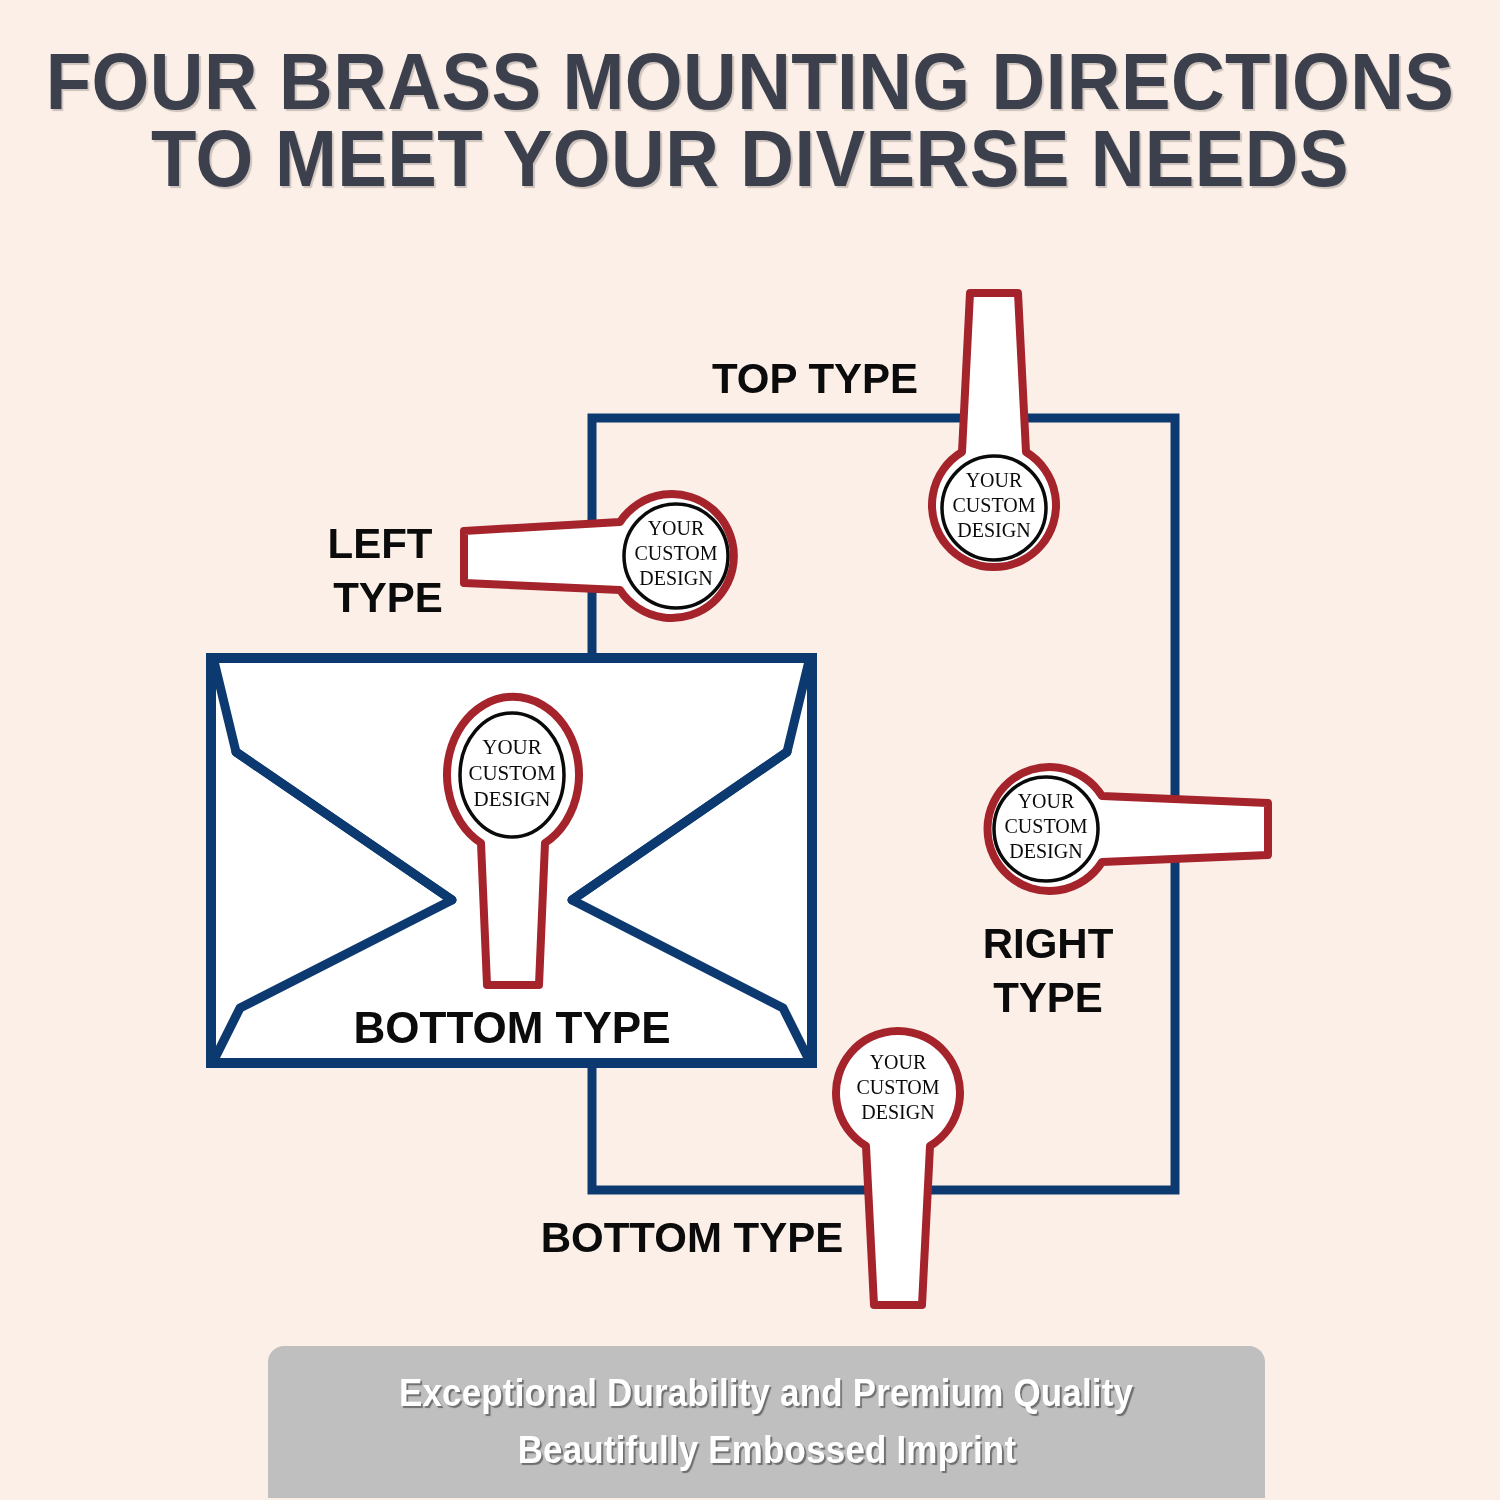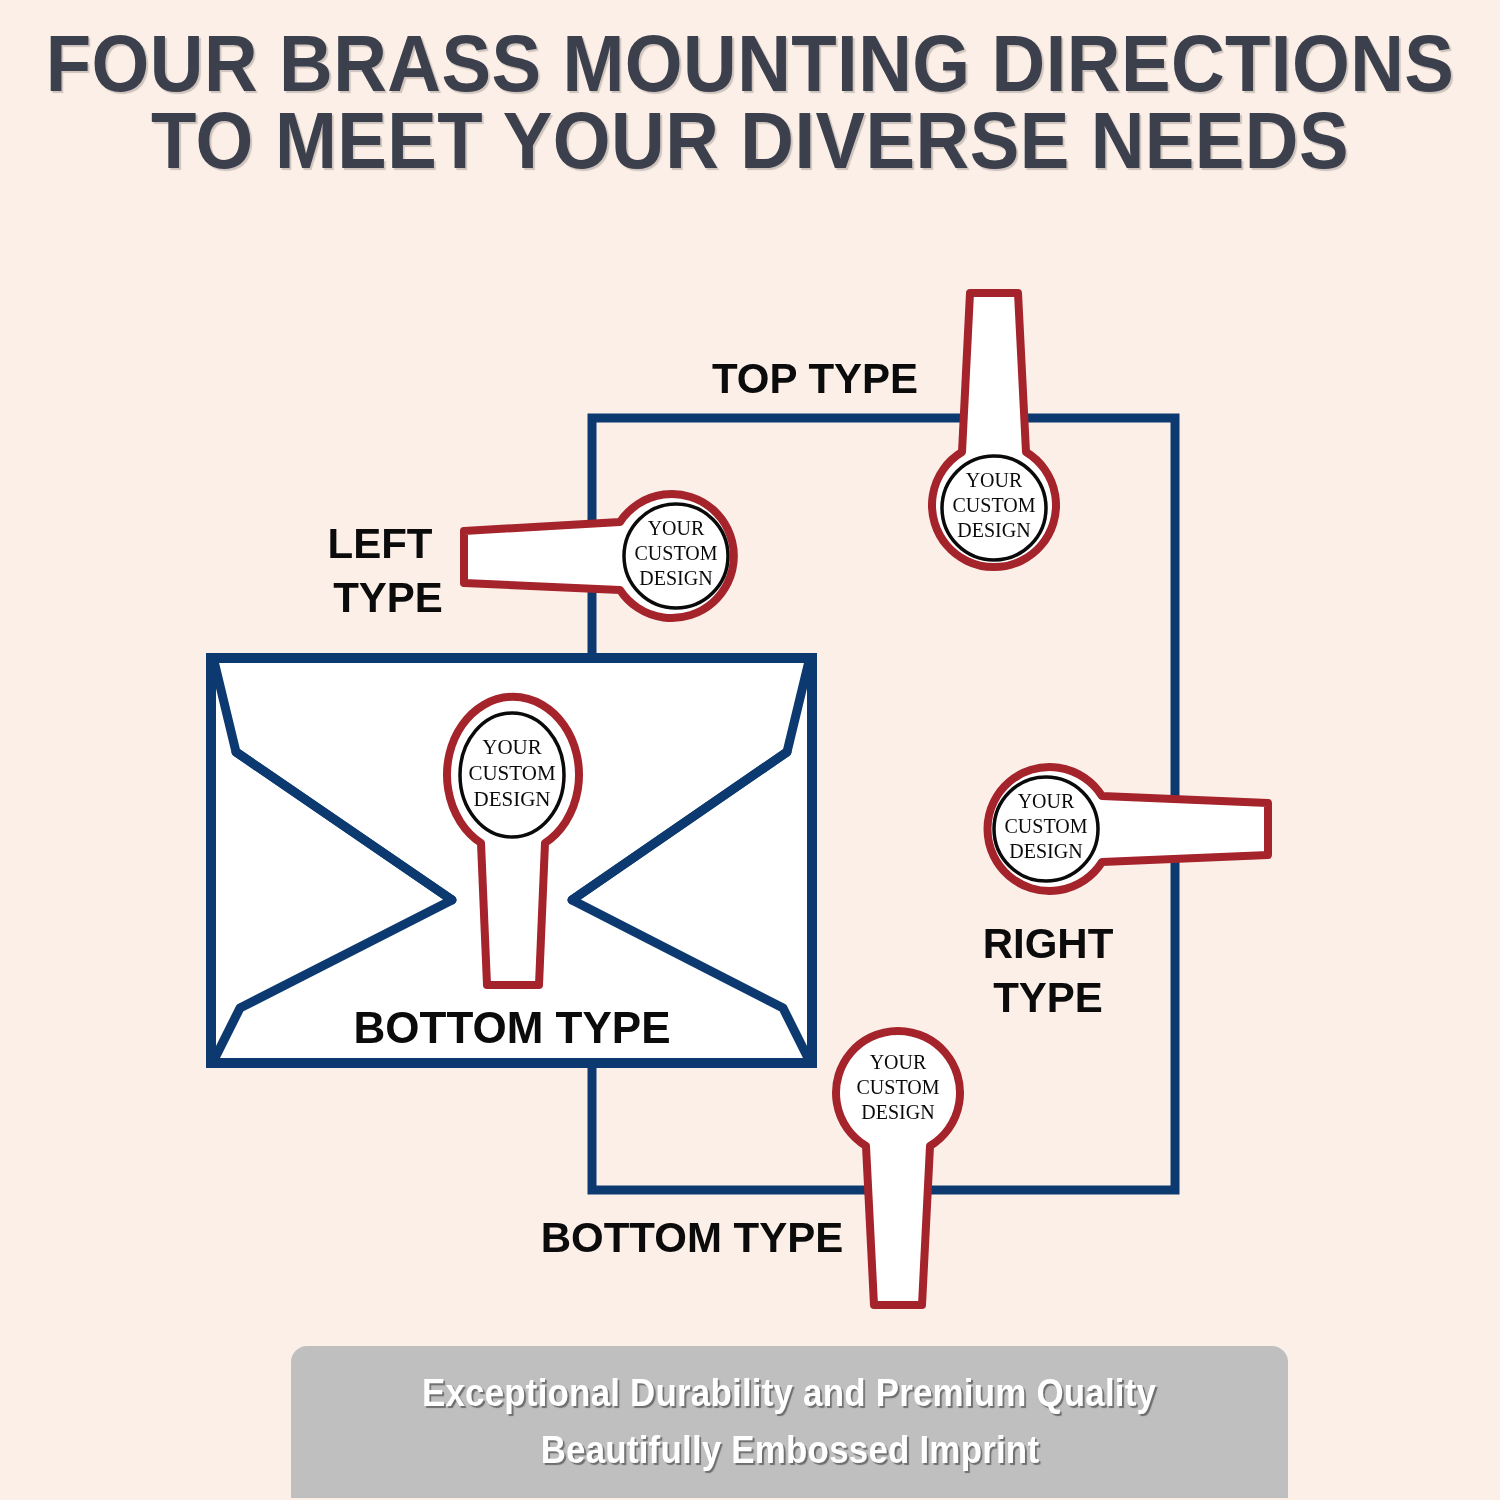--- a/index.html
+++ b/index.html
@@ -17,21 +17,21 @@
     position: relative;
     width: 1500px;
     height: 1500px;
     background: #FBEFE8;
   }
 
   
   .title-block {
     position: absolute;
     left: 0;
-    top: 26px;
+    top: 44px;
     width: 1500px;
     text-align: center;
     color: #3B404C;
     font-family: "Liberation Sans", sans-serif;
     font-weight: bold;
     letter-spacing: 0.5px;
     line-height: 0.97;
     text-shadow: 2px 2px 1px rgba(150,140,135,0.45);
   }
   .title-line {
@@ -72,21 +72,20 @@
     top: 1346px;
     width: 997px;
     height: 152px;
     background: #BFBFBF;
     border-radius: 16px 16px 0 0;
     display: flex;
     flex-direction: column;
     align-items: center;
     justify-content: center;
     gap: 14px;
-    margin-left: 23px;
   }
   .footer-line {
     color: #FFFFFF;
     font-family: "Liberation Sans", sans-serif;
     font-weight: bold;
     font-size: 38px;
     letter-spacing: 0.2px;
     transform: scaleX(0.92);
     white-space: nowrap;
     text-shadow: 2px 2px 1px rgba(90,90,90,0.8);

